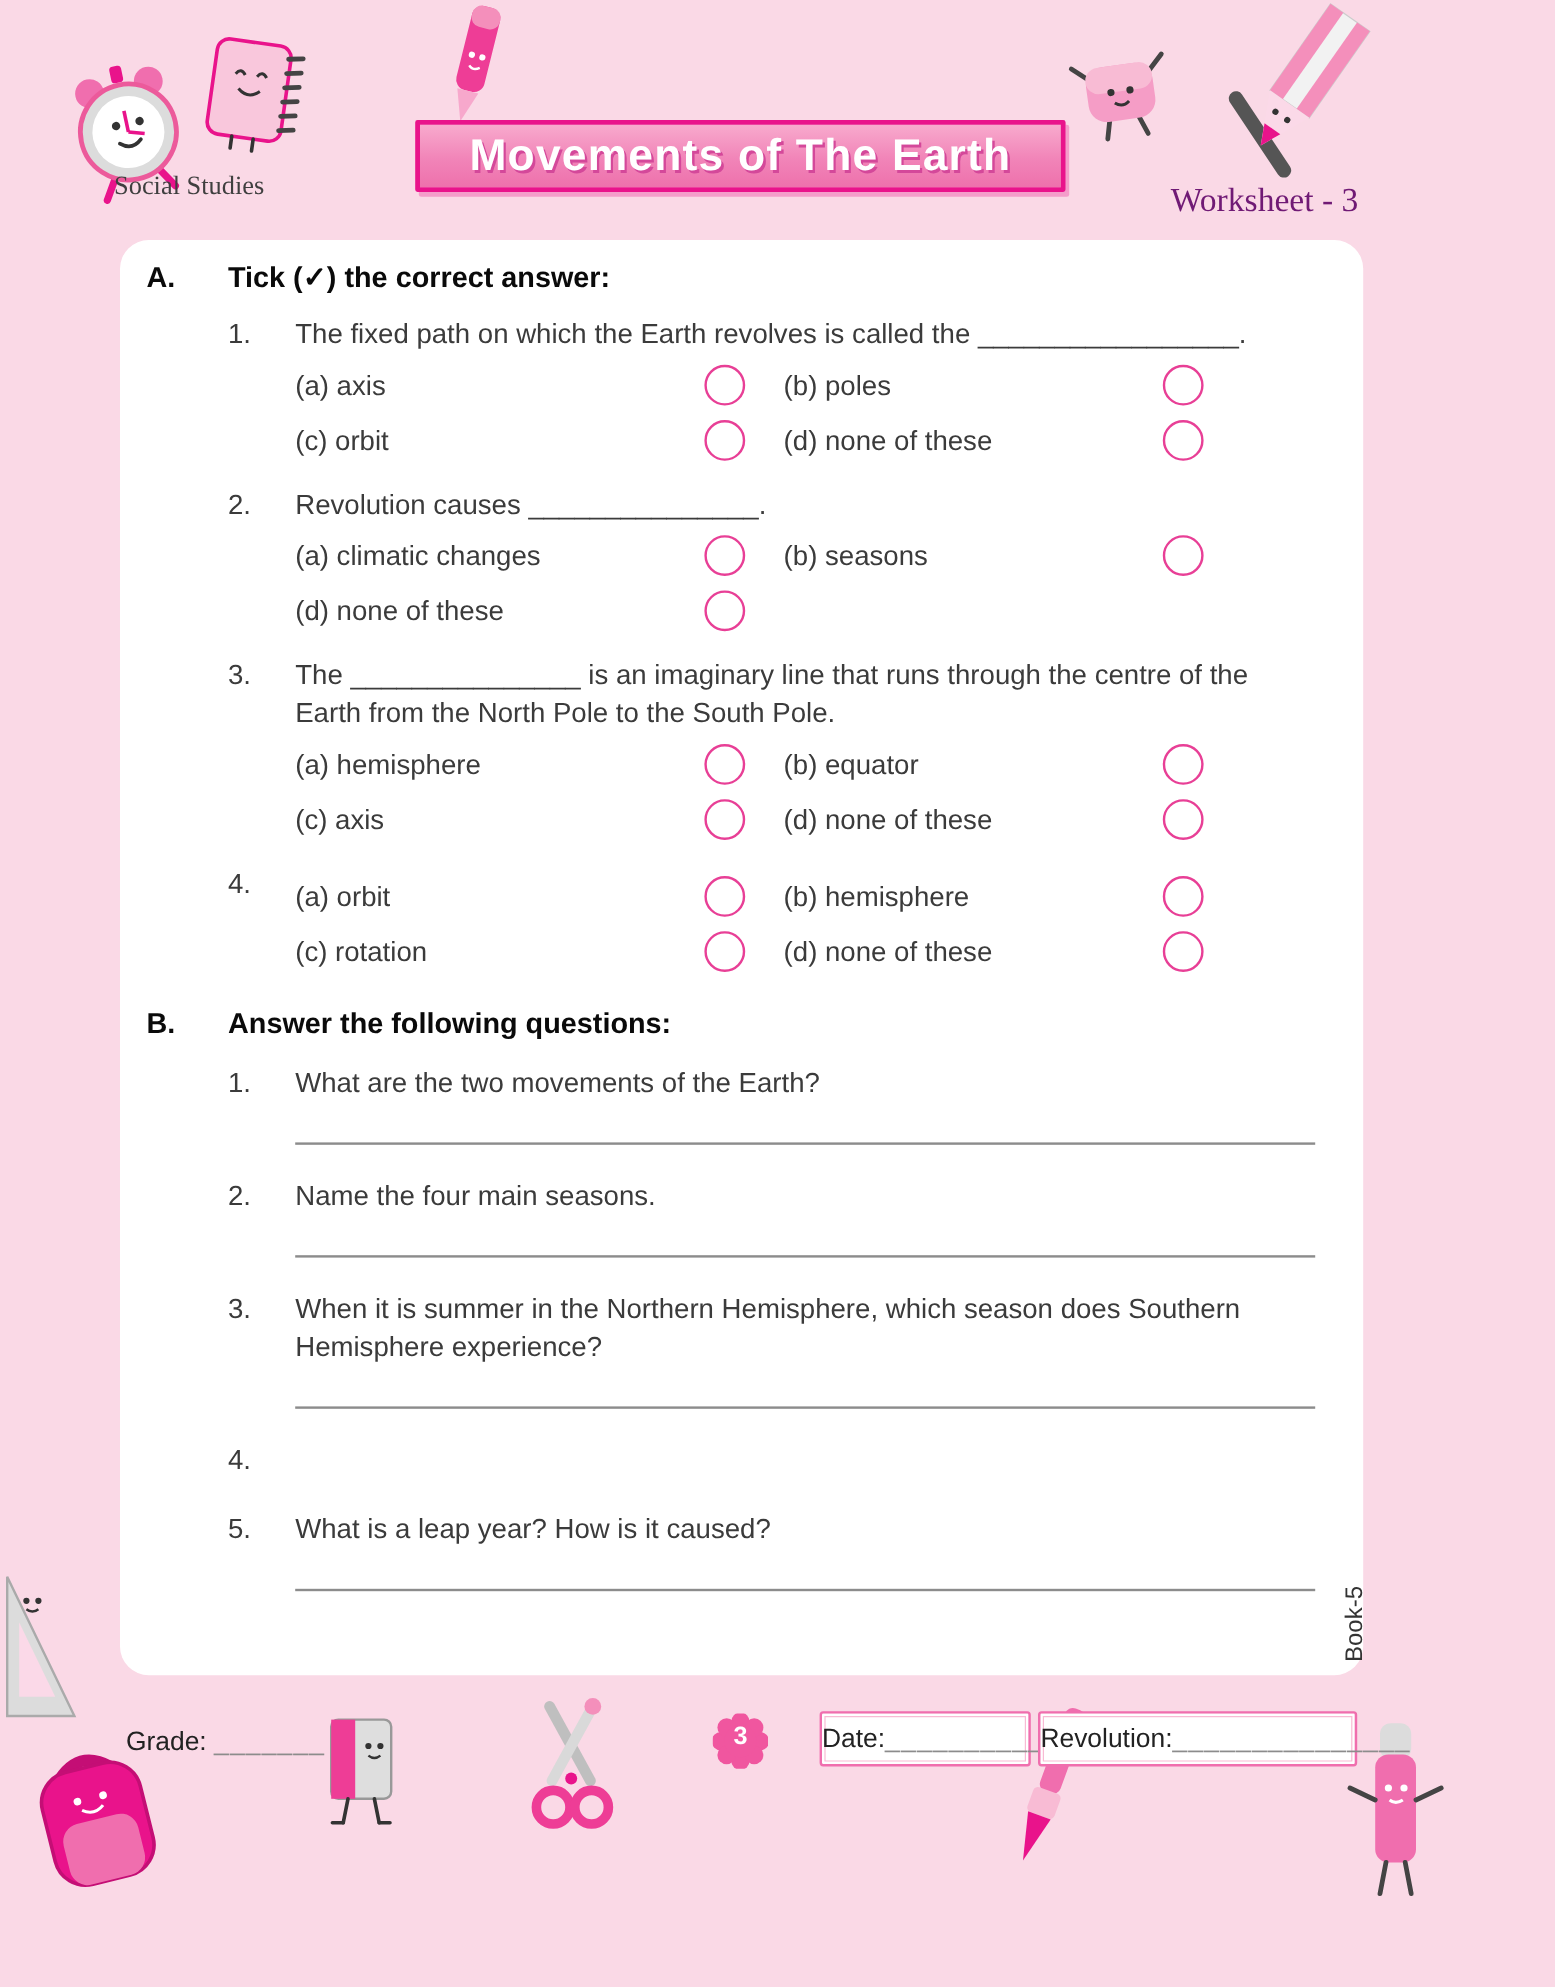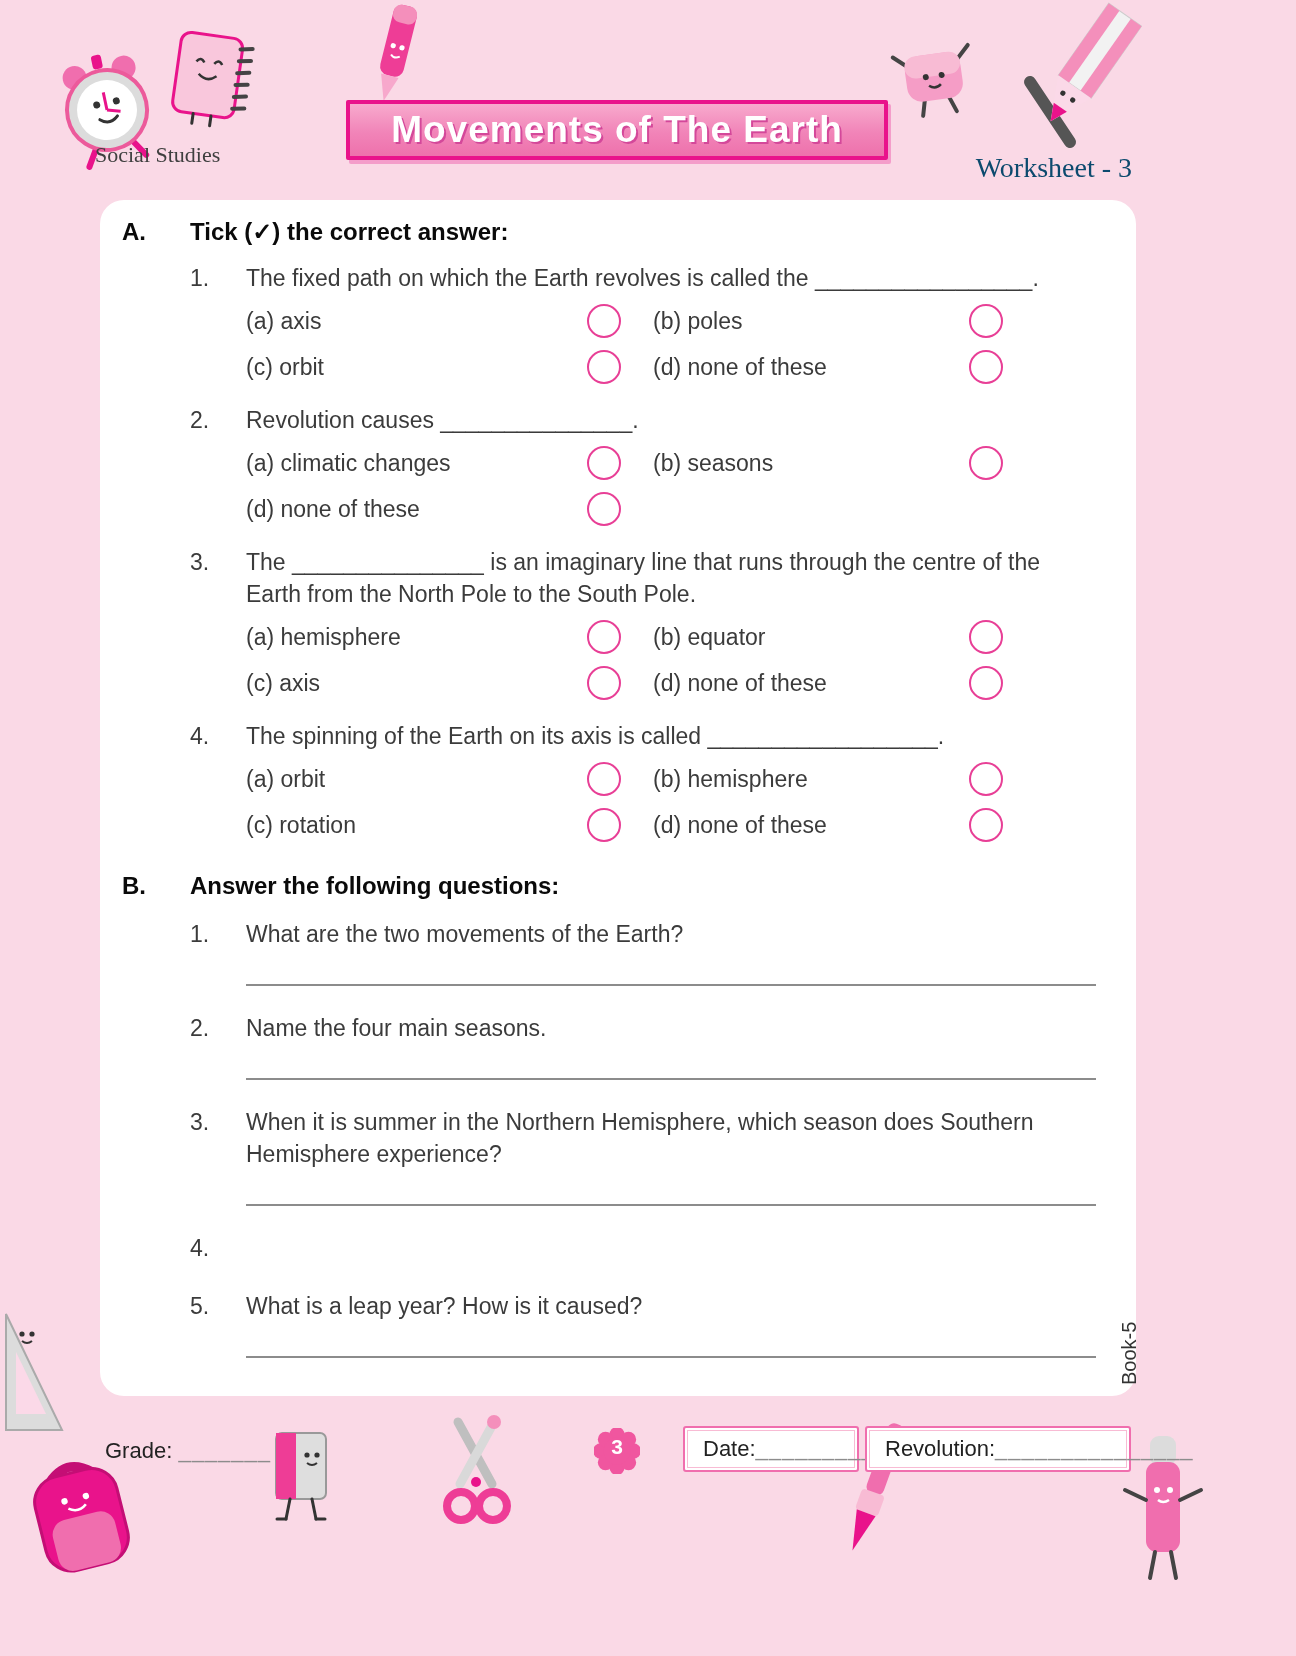--- a/index.html
+++ b/index.html
@@ -26,21 +26,21 @@
     display:flex; align-items:center; justify-content:center;
     box-shadow:3px 4px 0 rgba(233,19,139,.30);
   }
   .banner-title {
     font-size:37px; font-weight:bold; color:#ffffff; letter-spacing:1px;
     text-shadow:2px 2px 0 #D4489A;
   }
   .worksheet-no {
     position:absolute; left:952px; top:152px; width:180px; text-align:right;
     font-family:"Liberation Serif", serif;
-    font-size:28px; color:#0c4a6e;
+    font-size:28px; color:#701a75;
   }
 
   
   .card {
     position:absolute; left:100px; top:200px; width:1036px; height:1196px;
     background:#ffffff; border-radius:24px;
     padding-top:16px; overflow:hidden;
   }
   .sec-head {
     display:flex; padding:0 40px 0 22px;
@@ -78,21 +78,21 @@
   .blank { color:#8c8c8c; letter-spacing:1px; }
   .page-badge { position:absolute; left:594px; top:1428px; width:46px; height:46px; }
   .page-badge .badge-num {
     position:absolute; left:0; top:7px; width:46px; text-align:center;
     font-size:21px; font-weight:bold; color:#fff;
   }
   .field-box {
     position:absolute; top:1426px; height:46px;
     background:#fff; border:2px solid #F06EAE; border-radius:3px;
     box-shadow:inset 0 0 0 2px #fff, inset 0 0 0 3px #F8BBD4;
-    display:flex; align-items:center; padding:0 18px;
+    display:flex; align-items:center; padding:0 0;
     font-size:22px; color:#222;
   }
   .date-box { left:683px; width:176px; }
   .sig-box  { left:865px; width:266px; }
 </style>
 </head>
 <body>
 
 <div class="page">
 
@@ -309,21 +309,20 @@
             <span class="opt-label">(d) none of these</span>
             <span class="radio"></span>
           </div>
         </div>
       </div>
     </div>
 
     <div class="question mcq">
       <span class="q-num">4.</span>
       <div class="q-body">
-        <div class="q-text">The spinning of the Earth on its axis is called __________________.</div>
         <div class="options">
           <div class="option">
             <span class="opt-label">(a) orbit</span>
             <span class="radio"></span>
           </div>
           <div class="option">
             <span class="opt-label">(b) hemisphere</span>
             <span class="radio"></span>
           </div>
           <div class="option">

